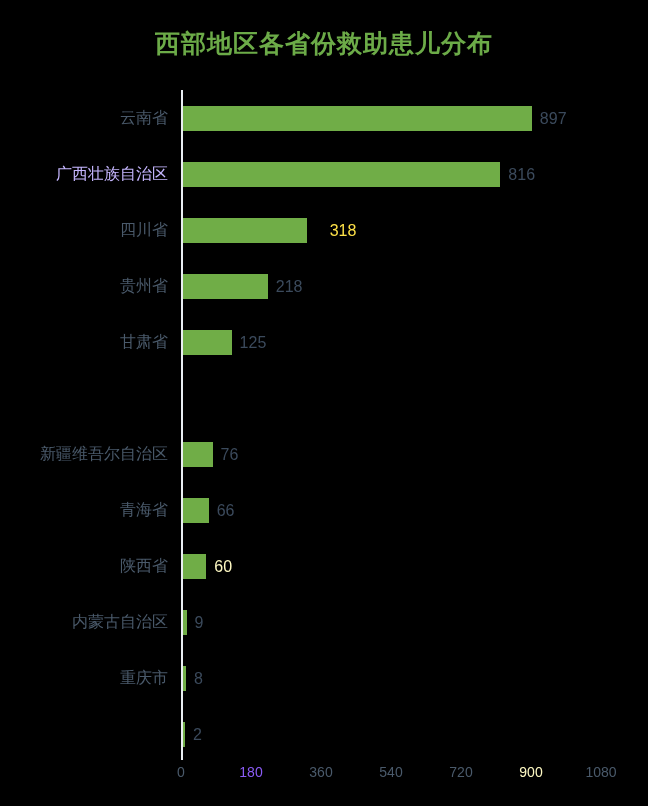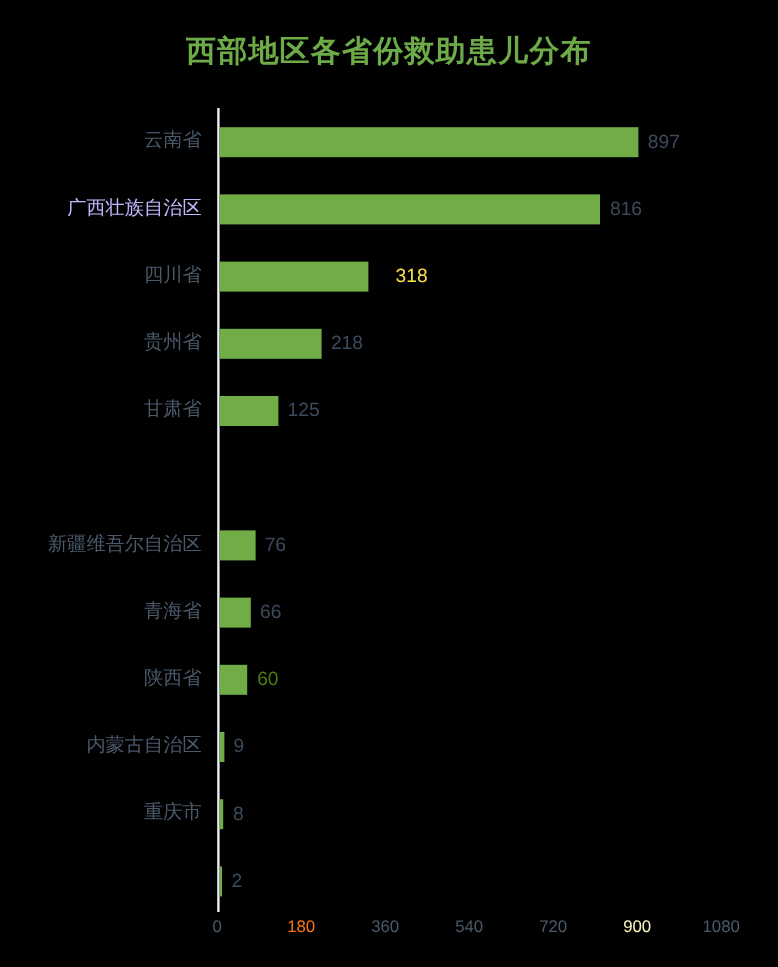--- a/index.html
+++ b/index.html
@@ -139,41 +139,41 @@
       <div class="val-label" style="left: 220.556px; color: rgb(59, 74, 92);">76</div>
     </div>
     <div class="bar-row" style="top:392px">
       <div class="cat-label" style="color: rgb(74, 90, 107);">青海省</div>
       <div class="bar" style="width: 25.6667px; background: rgb(112, 173, 71);"></div>
       <div class="val-label" style="left: 216.667px; color: rgb(59, 74, 92);">66</div>
     </div>
     <div class="bar-row" style="top:448px">
       <div class="cat-label" style="color: rgb(74, 90, 107);">陕西省</div>
       <div class="bar" style="width: 23.3333px; background: rgb(112, 173, 71);"></div>
-      <div class="val-label" style="left: 214.333px; color: #4d7c0f;">60</div>
+      <div class="val-label" style="left: 214.333px; color: #fef9c3;">60</div>
     </div>
     <div class="bar-row" style="top:504px">
       <div class="cat-label" style="color: rgb(74, 90, 107); text-align: right;">内蒙古自治区</div>
       <div class="bar" style="width: 3.5px; background: rgb(112, 173, 71);"></div>
       <div class="val-label" style="left: 194.5px; color: rgb(59, 74, 92);">9</div>
     </div>
     <div class="bar-row" style="top:560px">
       <div class="cat-label" style="color: rgb(74, 90, 107);">重庆市</div>
       <div class="bar" style="width: 3.11111px; background: rgb(112, 173, 71);"></div>
       <div class="val-label" style="left: 194.111px; color: rgb(59, 74, 92);">8</div>
     </div>
     <div class="bar-row" style="top:616px">
       <div class="bar" style="width: 2px; background: rgb(112, 173, 71);"></div>
       <div class="val-label" style="left: 193px; color: rgb(59, 74, 92);">2</div>
     </div>
   </div>
 
   <div id="x-axis">
     <div class="x-tick" style="left: 181px; color: rgb(74, 90, 107);">0</div>
-    <div class="x-tick" style="left: 251px; color: #f97316;">180</div>
+    <div class="x-tick" style="left: 251px; color: #8b5cf6;">180</div>
     <div class="x-tick" style="left: 321px; color: rgb(74, 90, 107);">360</div>
     <div class="x-tick" style="left: 391px; color: rgb(74, 90, 107);">540</div>
     <div class="x-tick" style="left: 461px; color: rgb(74, 90, 107);">720</div>
     <div class="x-tick" style="left: 531px; color: #fef9c3;">900</div>
     <div class="x-tick" style="left: 601px; color: rgb(74, 90, 107);">1080</div>
   </div>
 
 </div>
 
 </body></html>

